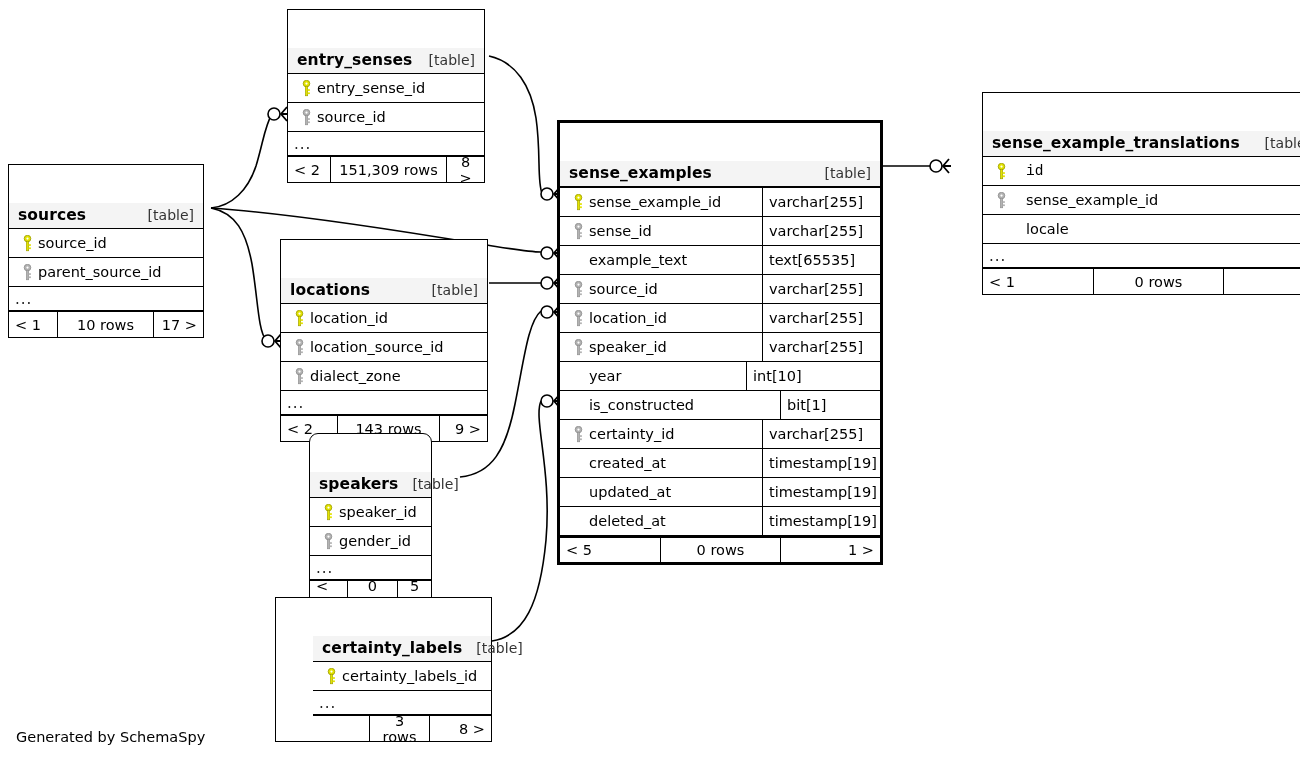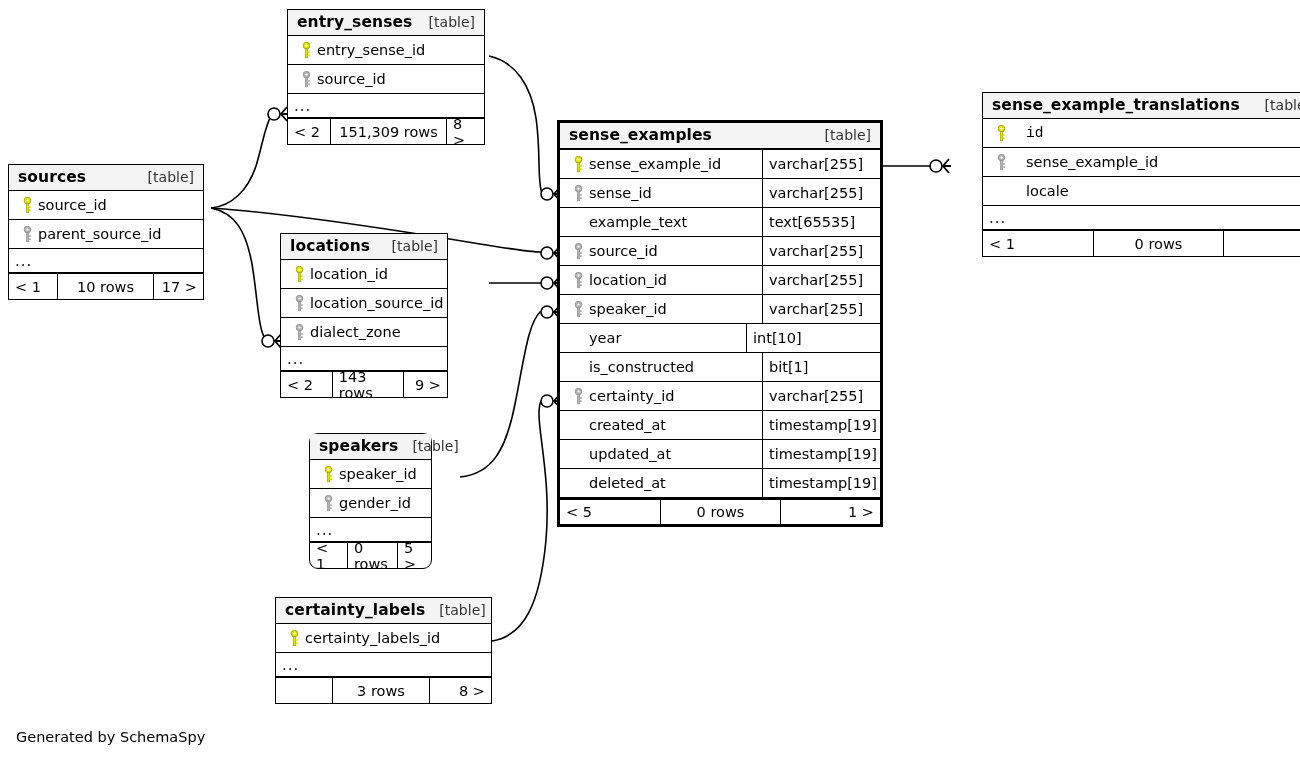--- a/index.html
+++ b/index.html
@@ -13,21 +13,21 @@
   svg.edges path{fill:none;stroke:#000000;stroke-width:1.6;}
   svg.edges .foot{fill:none;stroke:#000000;stroke-width:1.8;}
   svg.edges .ring{fill:#ffffff;stroke:#000000;stroke-width:1.6;}
 
   .tbl{position:absolute;z-index:3;background:#ffffff;
        border:1.6px solid #000000;box-sizing:border-box;}
   .tbl.thick{border-width:3px;}
 
   .thdr{display:flex;align-items:center;justify-content:space-between;
         background:#f4f4f4;border-bottom:1.6px solid #000000;
-        padding:3px 9px 4px 9px;white-space:nowrap;}
+        padding:3px 9px 4px 9px;white-space:nowrap;margin-top:38px;}
   .tbl.thick .thdr{border-bottom-width:2.4px;}
   .tname{font-weight:bold;font-size:15.5px;color:#000;letter-spacing:.1px;}
   .tkind{font-size:14px;color:#333;padding-left:14px;}
 
   .row{display:flex;align-items:center;border-bottom:1.3px solid #000000;
        height:29px;box-sizing:border-box;white-space:nowrap;}
   .row:last-of-type{border-bottom:none;}
   .colname{display:flex;align-items:flex-start;flex:1 1 auto;
            padding-left:7px;overflow:hidden;}
   .coltype{border-left:1.3px solid #000000;padding:0 6px;font-size:14.5px;
@@ -41,21 +41,21 @@
 
   .ellipsis{display:flex;align-items:center;height:24px;padding-left:6px;
             border-bottom:1.3px solid #000000;font-size:15px;color:#222;
             letter-spacing:1px;box-sizing:border-box;}
 
   .foot{display:flex;height:26px;box-sizing:border-box;
         border-top:1.3px solid #000000;}
   .tbl.thick .foot{border-top-width:2.4px;}
   .foot .fc{display:flex;align-items:center;font-size:14.5px;color:#000;
             box-sizing:border-box;padding:0 6px;}
-  .foot .fc + .fc{border-left:1.3px solid #000000;}
+  .foot .fc + .fc{border-left:1.3px solid #000000;text-align:center;}
   .fc.l{justify-content:flex-start;}
   .fc.c{justify-content:center;}
   .fc.r{justify-content:flex-end;}
 
   .credit{position:absolute;left:16px;top:729px;font-size:14.5px;color:#000;
           z-index:4;white-space:nowrap;}
 </style>
 </head>
 <body>
 
@@ -182,21 +182,21 @@
       </div>
     </div>
     <div class="ellipsis">...</div>
     <div class="foot">
       <div class="fc l" style="width:48px;">&lt; 1</div>
       <div class="fc c" style="flex:1 1 auto;">10 rows</div>
       <div class="fc r" style="width:50px;">17 &gt;</div>
     </div>
   </div>
 
-  <div class="tbl" style="left:280px;top:233px;width:168px;">
+  <div class="tbl" style="left:280px;top:239px;width:208px;">
     <div class="thdr">
       <span class="tname">locations</span>
       <span class="tkind">[table]</span>
     </div>
     <div class="row">
       <div class="colname">
         <span class="keyslot">
           <svg class="key" width="9" height="17" viewBox="0 0 9 17">
               <circle cx="4.5" cy="3.6" r="3.3" fill="#e4e400" stroke="#999900" stroke-width="0.8"></circle>
               <circle cx="4.5" cy="3.6" r="1.1" fill="#ffffff"></circle>
@@ -278,21 +278,21 @@
       </div>
     </div>
     <div class="ellipsis">...</div>
     <div class="foot">
       <div class="fc l" style="width:44px;">&lt; 1</div>
       <div class="fc c" style="flex:1 1 auto;">0 rows</div>
       <div class="fc r" style="width:40px;">5 &gt;</div>
     </div>
   </div>
 
-  <div class="tbl" style="left:275px;top:597px;width:217px;">
+  <div class="tbl" style="left:275px;top:597px;width:217px;padding-left:37px;">
     <div class="thdr">
       <span class="tname">certainty_labels</span>
       <span class="tkind">[table]</span>
     </div>
     <div class="row">
       <div class="colname">
         <span class="keyslot">
           <svg class="key" width="9" height="17" viewBox="0 0 9 17">
               <circle cx="4.5" cy="3.6" r="3.3" fill="#e4e400" stroke="#999900" stroke-width="0.8"></circle>
               <circle cx="4.5" cy="3.6" r="1.1" fill="#ffffff"></circle>
@@ -412,21 +412,21 @@
         <span class="lbl">year</span>
       </div>
       <div class="coltype" style="width:134px;">int[10]</div>
     </div>
 
     <div class="row">
       <div class="colname">
         <span class="keyslot"></span>
         <span class="lbl">is_constructed</span>
       </div>
-      <div class="coltype" style="width:118px;">bit[1]</div>
+      <div class="coltype" style="width:100px;">bit[1]</div>
     </div>
 
     <div class="row">
       <div class="colname">
         <span class="keyslot">
           <svg class="key" width="9" height="17" viewBox="0 0 9 17">
               <circle cx="4.5" cy="3.6" r="3.3" fill="#b3b3b3" stroke="#8c8c8c" stroke-width="0.8"></circle>
               <circle cx="4.5" cy="3.6" r="1.1" fill="#ffffff"></circle>
               <rect x="3.3" y="6.2" width="2.4" height="9.6" fill="#b3b3b3" stroke="#8c8c8c" stroke-width="0.6"></rect>
               <rect x="5.7" y="9.2" width="2.2" height="1.7" fill="#b3b3b3"></rect>

